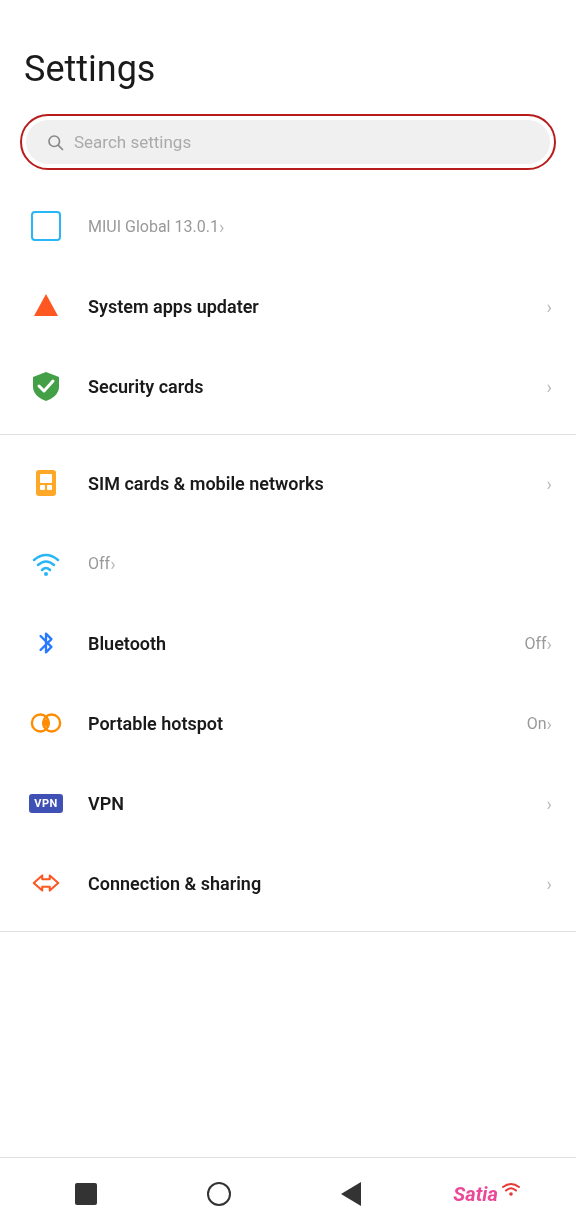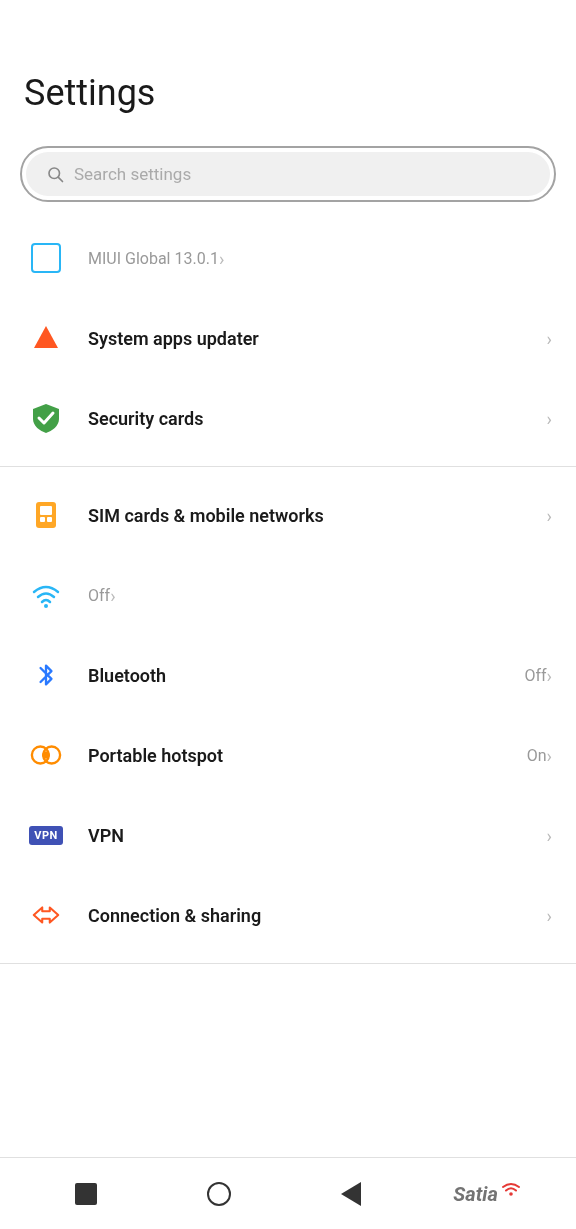--- a/index.html
+++ b/index.html
@@ -11,32 +11,32 @@
     body {
       width: 576px;
       min-height: 1229px;
       background: #ffffff;
       font-family: 'Roboto', Arial, sans-serif;
       position: relative;
       overflow-x: hidden;
     }
 
     .page-header {
-      padding: 72px 24px 16px 24px;
+      padding: 48px 24px 16px 24px;
     }
 
     .page-title {
       font-size: 36px;
       font-weight: 400;
       color: #1a1a1a;
     }
 
     .search-container {
-      margin: 16px 20px 16px 20px;
-      border: 2px solid #a3a3a3;
+      margin: 8px 20px 16px 20px;
+      border: 2px solid #b91c1c;
       border-radius: 32px;
       padding: 4px;
     }
 
     .search-bar {
       display: flex;
       align-items: center;
       background: #f0f0f0;
       border-radius: 28px;
       padding: 12px 20px;
@@ -213,21 +213,21 @@
 
     .satia-logo {
       display: flex;
       align-items: flex-end;
       gap: 2px;
     }
 
     .satia-text {
       font-size: 20px;
       font-weight: 700;
-      color: #737373;
+      color: #ec4899;
       font-style: italic;
     }
 
     .satia-wifi {
       margin-left: 2px;
       margin-bottom: 6px;
     }
 
     .main-content {
       padding-bottom: 72px;

